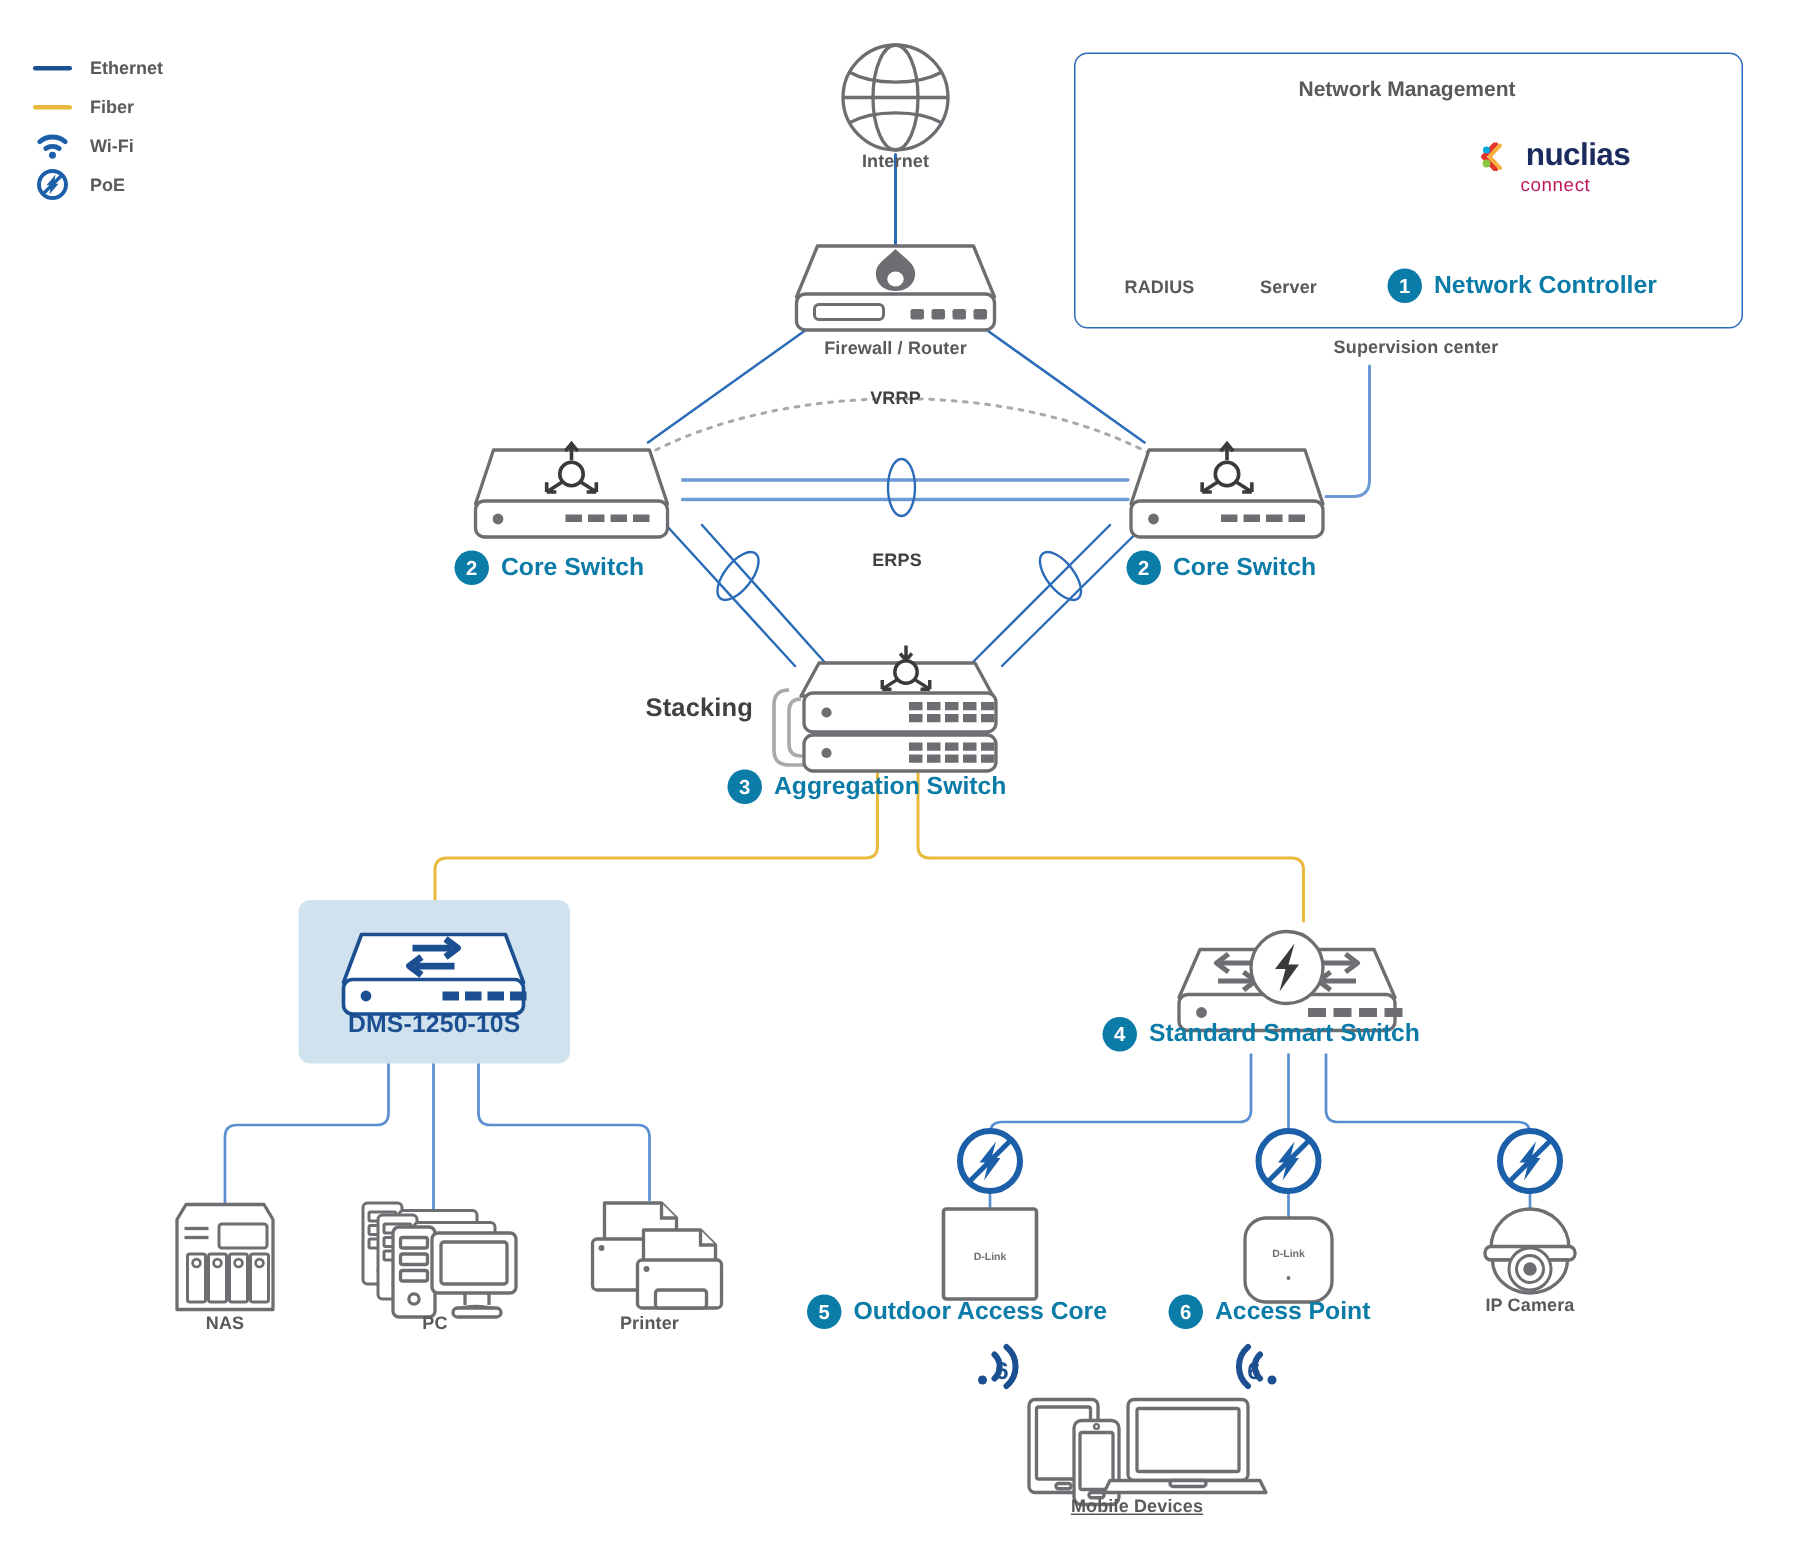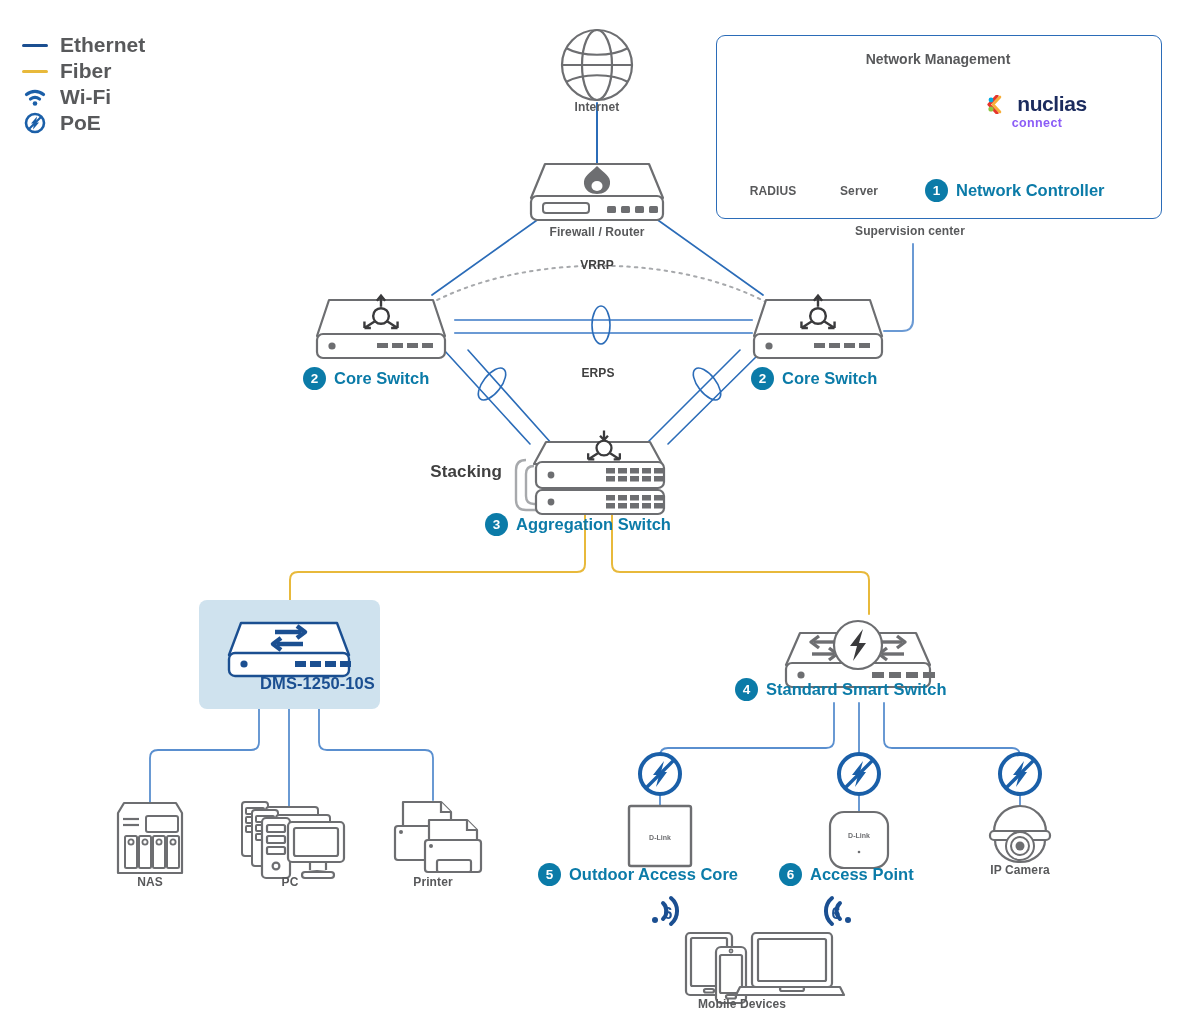--- a/index.html
+++ b/index.html
@@ -10,28 +10,28 @@
   }
   #stage{position:relative;width:1200px;height:1034px;}
   #wires{position:absolute;left:0;top:0;width:1200px;height:1034px;pointer-events:none;}
   #icons{position:absolute;left:0;top:0;width:1200px;height:1034px;pointer-events:none;}
   .lbl{
     position:absolute;text-align:center;color:#58595b;
     font-size:12px;font-weight:700;white-space:nowrap;
     letter-spacing:.1px;
   }
   .lbl.gray-light{color:#404040;font-weight:700;}
-  .lbl.navy{color:#1b4f91;font-weight:700;margin-left:28px;}
+  .lbl.navy{color:#1b4f91;font-weight:700;}
 
   
   #legend{position:absolute;left:20px;top:32px;}
   .leg-row{display:flex;align-items:center;height:26px;}
   .leg-swatch{width:30px;display:flex;justify-content:center;align-items:center;}
   .leg-line{width:26px;height:3px;border-radius:2px;}
-  .leg-text{margin-left:10px;color:#58595b;font-size:21px;font-weight:700;}
+  .leg-text{margin-left:10px;color:#58595b;font-size:12px;font-weight:700;}
 
   
   .badge{
     display:inline-flex;align-items:center;justify-content:center;
     width:23px;height:23px;border-radius:50%;
     background:#0b7ba8;color:#fff;font-size:13.5px;font-weight:700;
     vertical-align:middle;
   }
   .badge-label{
     position:absolute;display:flex;align-items:center;gap:8px;
@@ -48,21 +48,21 @@
     position:absolute;left:716px;top:51px;width:444px;text-align:center;
     color:#58595b;font-size:14px;font-weight:700;
   }
   
   #dms-box{
     position:absolute;left:199px;top:600px;width:181px;height:109px;
     background:#cfe2ee;border-radius:8px;
   }
   .nuc-logo{position:absolute;}
   .nuc-word{font-size:21px;font-weight:700;color:#1b2b5e;letter-spacing:-.4px;}
-  .nuc-connect{font-size:12.5px;color:#8b5cf6;letter-spacing:.4px;font-weight:700;}
+  .nuc-connect{font-size:12.5px;color:#be185d;letter-spacing:.4px;font-weight:400;}
 </style>
 </head>
 <body>
 
 <div id="stage">
 
   <svg id="wires" viewBox="0 0 1200 1034">
     <g fill="none" stroke-linecap="round" stroke-linejoin="round">
 
       <path d="M597,103 L597,163" stroke="#2b6cb8" stroke-width="2"></path>
@@ -520,21 +520,21 @@
   <div class="lbl" style="left:497px;top:225px;width:200px;">Firewall / Router</div>
 
   <div class="lbl" style="left:713px;top:184px;width:120px;">RADIUS</div>
   <div class="lbl" style="left:803px;top:184px;width:112px;">Server</div>
 
   <div class="badge-label" style="left:925px;top:179px;">
     <span class="badge">1</span>
     <span class="txt">Network Controller</span>
   </div>
 
-  <div class="lbl" style="left:790px;top:224px;width:240px;">Supervision center</div>
+  <div class="lbl" style="left:824px;top:224px;width:240px;">Supervision center</div>
 
   <div class="lbl gray-light" style="left:546px;top:258px;width:102px;">VRRP</div>
   <div class="lbl gray-light" style="left:548px;top:366px;width:100px;">ERPS</div>
   <div class="lbl gray-light" style="left:406px;top:462px;width:96px;text-align:right;font-size:17px;">Stacking</div>
 
   <div class="badge-label" style="left:303px;top:367px;">
     <span class="badge">2</span>
     <span class="txt">Core Switch</span>
   </div>
   <div class="badge-label" style="left:751px;top:367px;">
@@ -561,15 +561,15 @@
   <div class="badge-label" style="left:538px;top:863px;">
     <span class="badge">5</span>
     <span class="txt">Outdoor Access Core</span>
   </div>
   <div class="badge-label" style="left:779px;top:863px;">
     <span class="badge">6</span>
     <span class="txt">Access Point</span>
   </div>
   <div class="lbl" style="left:960px;top:863px;width:120px;">IP Camera</div>
 
-  <div class="lbl" style="left:672px;top:997px;width:140px;">Mobile Devices</div>
+  <div class="lbl" style="left:688px;top:997px;width:140px;text-decoration:underline;">Mobile Devices</div>
 
 </div>
 
 </body></html>

